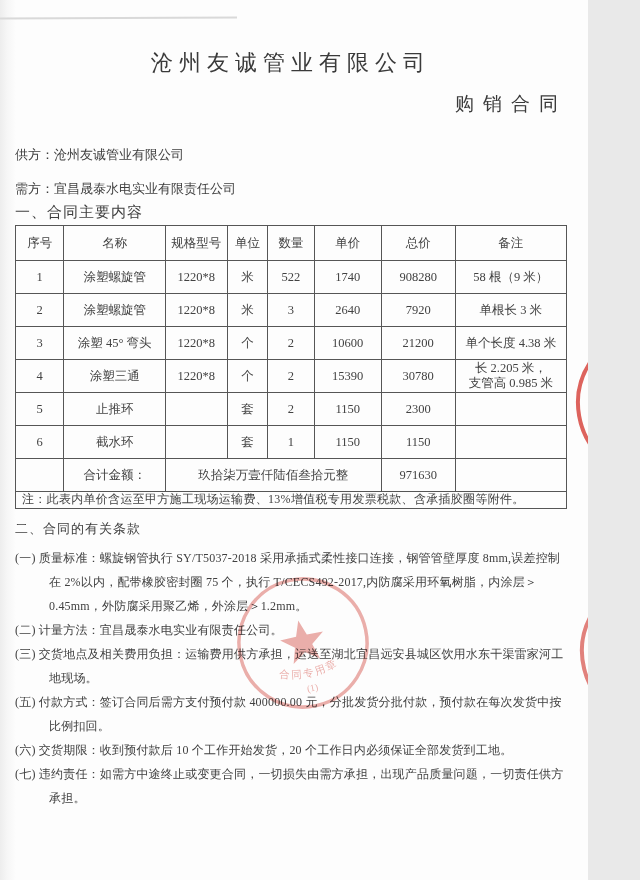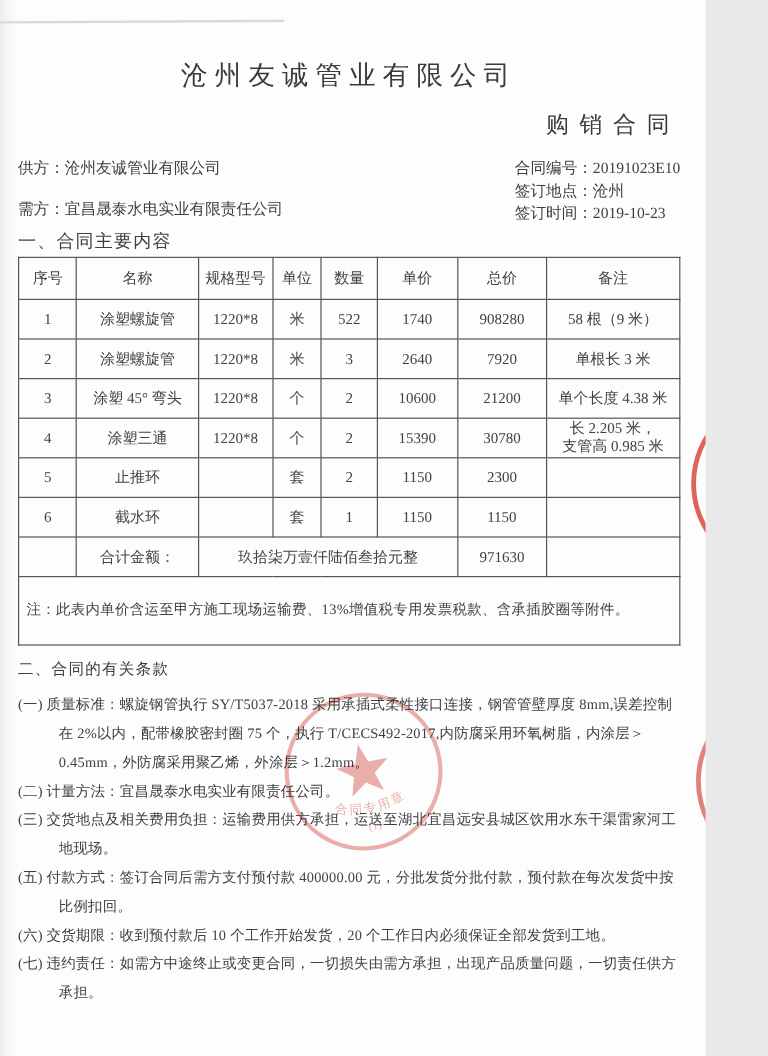--- a/index.html
+++ b/index.html
@@ -10,36 +10,36 @@
   }
   .page{
     position:relative;width:588px;height:880px;overflow:hidden;
     background:linear-gradient(90deg,#ededed 0px,#f6f6f6 7px,#fdfdfd 16px,#fdfdfd 612px,#f4f4f4 633px,#ededed 640px);
     color:#3e3e3e;
   }
   .scan-top-line{position:absolute;top:17px;left:0;width:237px;height:2px;background:#d9d9d9;transform:rotate(-.3deg);}
   .content{position:relative;padding:0 21px 0 15px;}
   .doc-title{margin:48px 0 0;text-align:center;font-size:22px;font-weight:400;letter-spacing:6px;color:#3a3a3a;}
   .doc-subtitle{margin:13px 0 0;text-align:right;font-size:19px;font-weight:400;letter-spacing:9px;color:#3a3a3a;}
-  .parties{display:flex;justify-content:space-between;margin-top:13px;font-size:13px;line-height:19px;}
+  .parties{display:flex;justify-content:space-between;margin-top:28px;font-size:13px;line-height:19px;}
   .parties .left p{margin:0;}
   .parties .left p + p{margin-top:15px;}
   .parties .right p{margin:0;}
   .sec-heading{margin:5px 0 3px;font-size:15px;letter-spacing:1px;}
   table.items{border-collapse:collapse;width:100%;table-layout:fixed;font-size:12.5px;color:#424242;}
   table.items th,table.items td{
     border:1px solid #565656;text-align:center;vertical-align:middle;
     padding:1px 2px;font-weight:400;overflow:hidden;
   }
   table.items th{height:32px;}
   table.items td{height:30px;}
   td.remark{white-space:pre-line;line-height:15px;}
   .note-box{
     border:1px solid #565656;border-top:none;margin-top:-1px;
-    padding:20px 6px;font-size:12px;letter-spacing:.3px;color:#424242;
+    padding:0 6px;font-size:12px;letter-spacing:.3px;color:#424242;
   }
   .attach-line{margin:12px 0 0;font-size:13px;}
   .sec2-heading{margin:11px 0 0;font-size:13px;letter-spacing:1px;}
   .clauses{margin-top:8px;}
   p.clause{
     margin:0;font-size:12px;line-height:24px;letter-spacing:.2px;color:#404040;
     padding-left:34px;text-indent:-34px;
   }
   .stamp{position:absolute;mix-blend-mode:multiply;pointer-events:none;}
   .stamp svg{display:block;}
@@ -55,25 +55,20 @@
   <div class="scan-top-line"></div>
 
   <div class="content">
     <h1 class="doc-title">沧州友诚管业有限公司</h1>
     <h2 class="doc-subtitle">购销合同</h2>
 
     <div class="parties">
       <div class="left">
         <p><span>供方：</span><span>沧州友诚管业有限公司</span></p>
         <p><span>需方：</span><span>宜昌晟泰水电实业有限责任公司</span></p>
-      </div>
-      <div class="right">
-        <p><span>合同编号：</span><span>20191023E10</span></p>
-        <p><span>签订地点：</span><span>沧州</span></p>
-        <p><span>签订时间：</span><span>2019-10-23</span></p>
       </div>
     </div>
 
     <p class="sec-heading">一、合同主要内容</p>
 
     <table class="items">
       <colgroup>
         <col style="width:8.8%">
           <col style="width:18.4%">
           <col style="width:11.2%">

